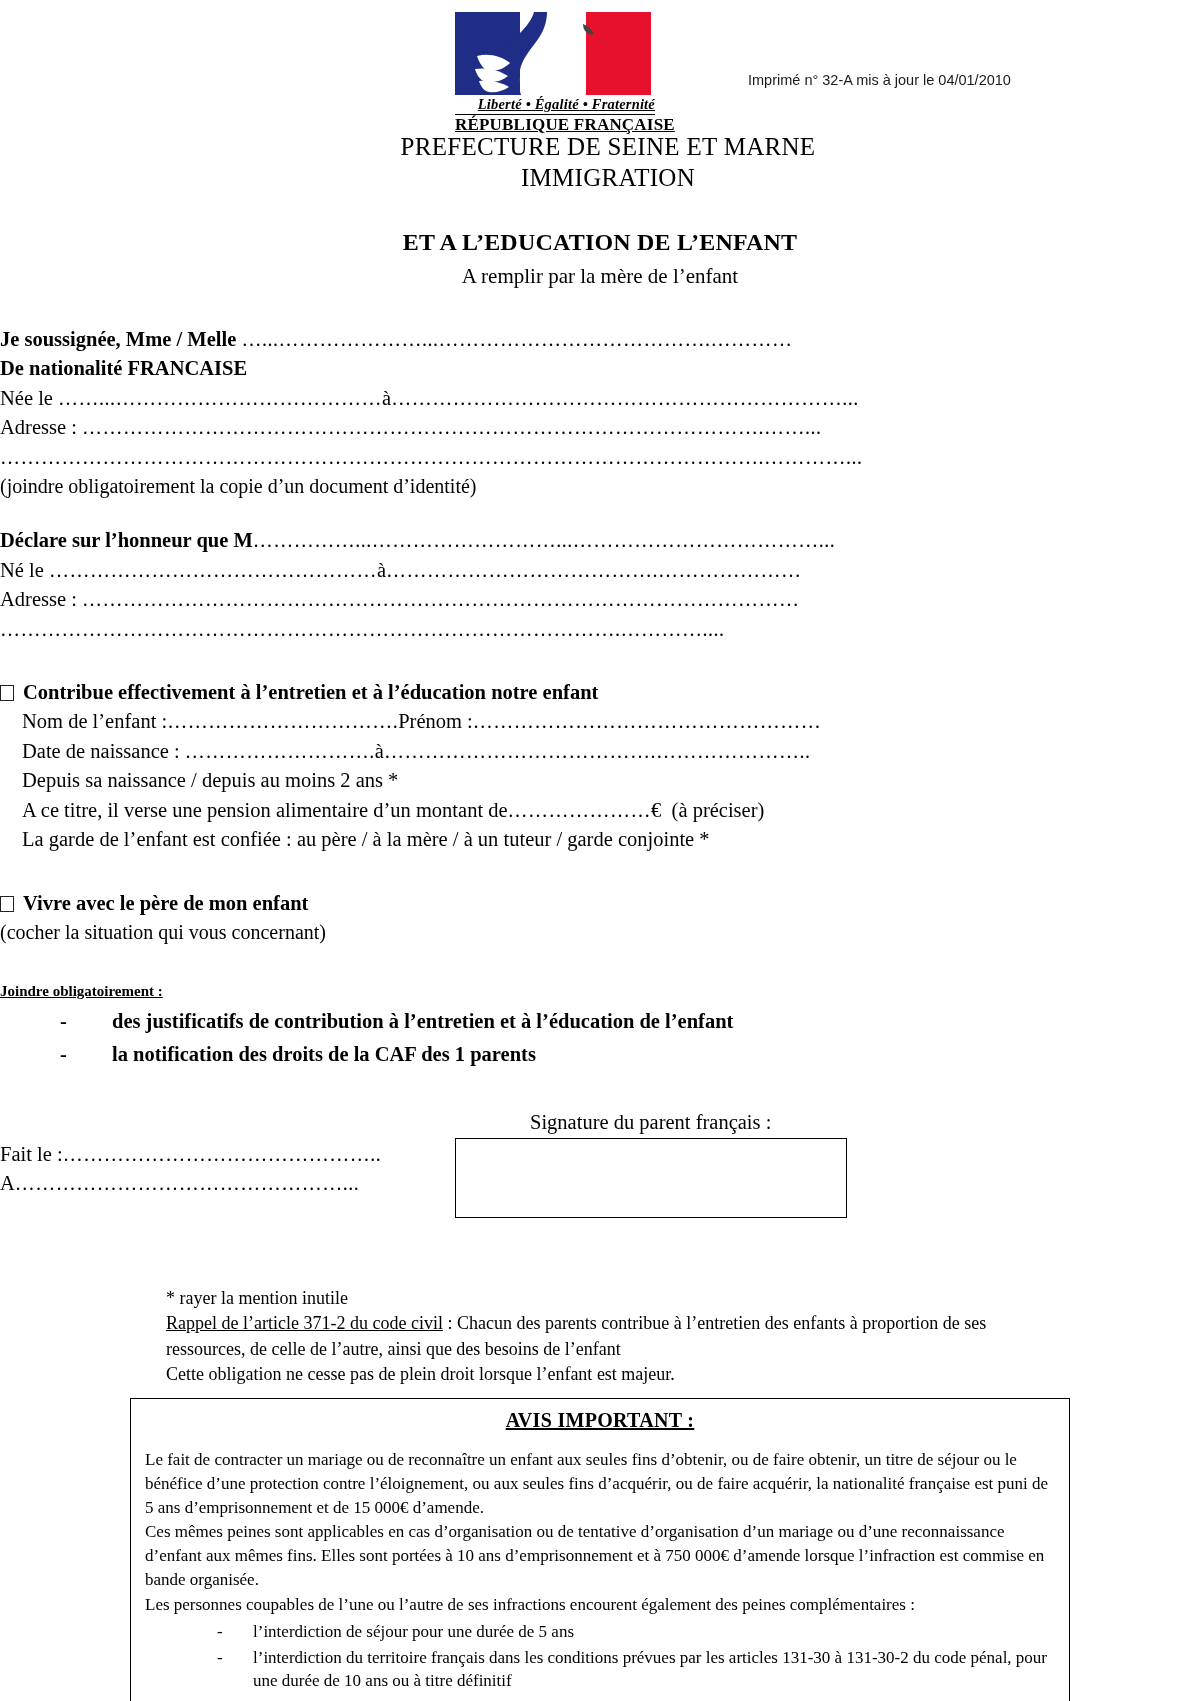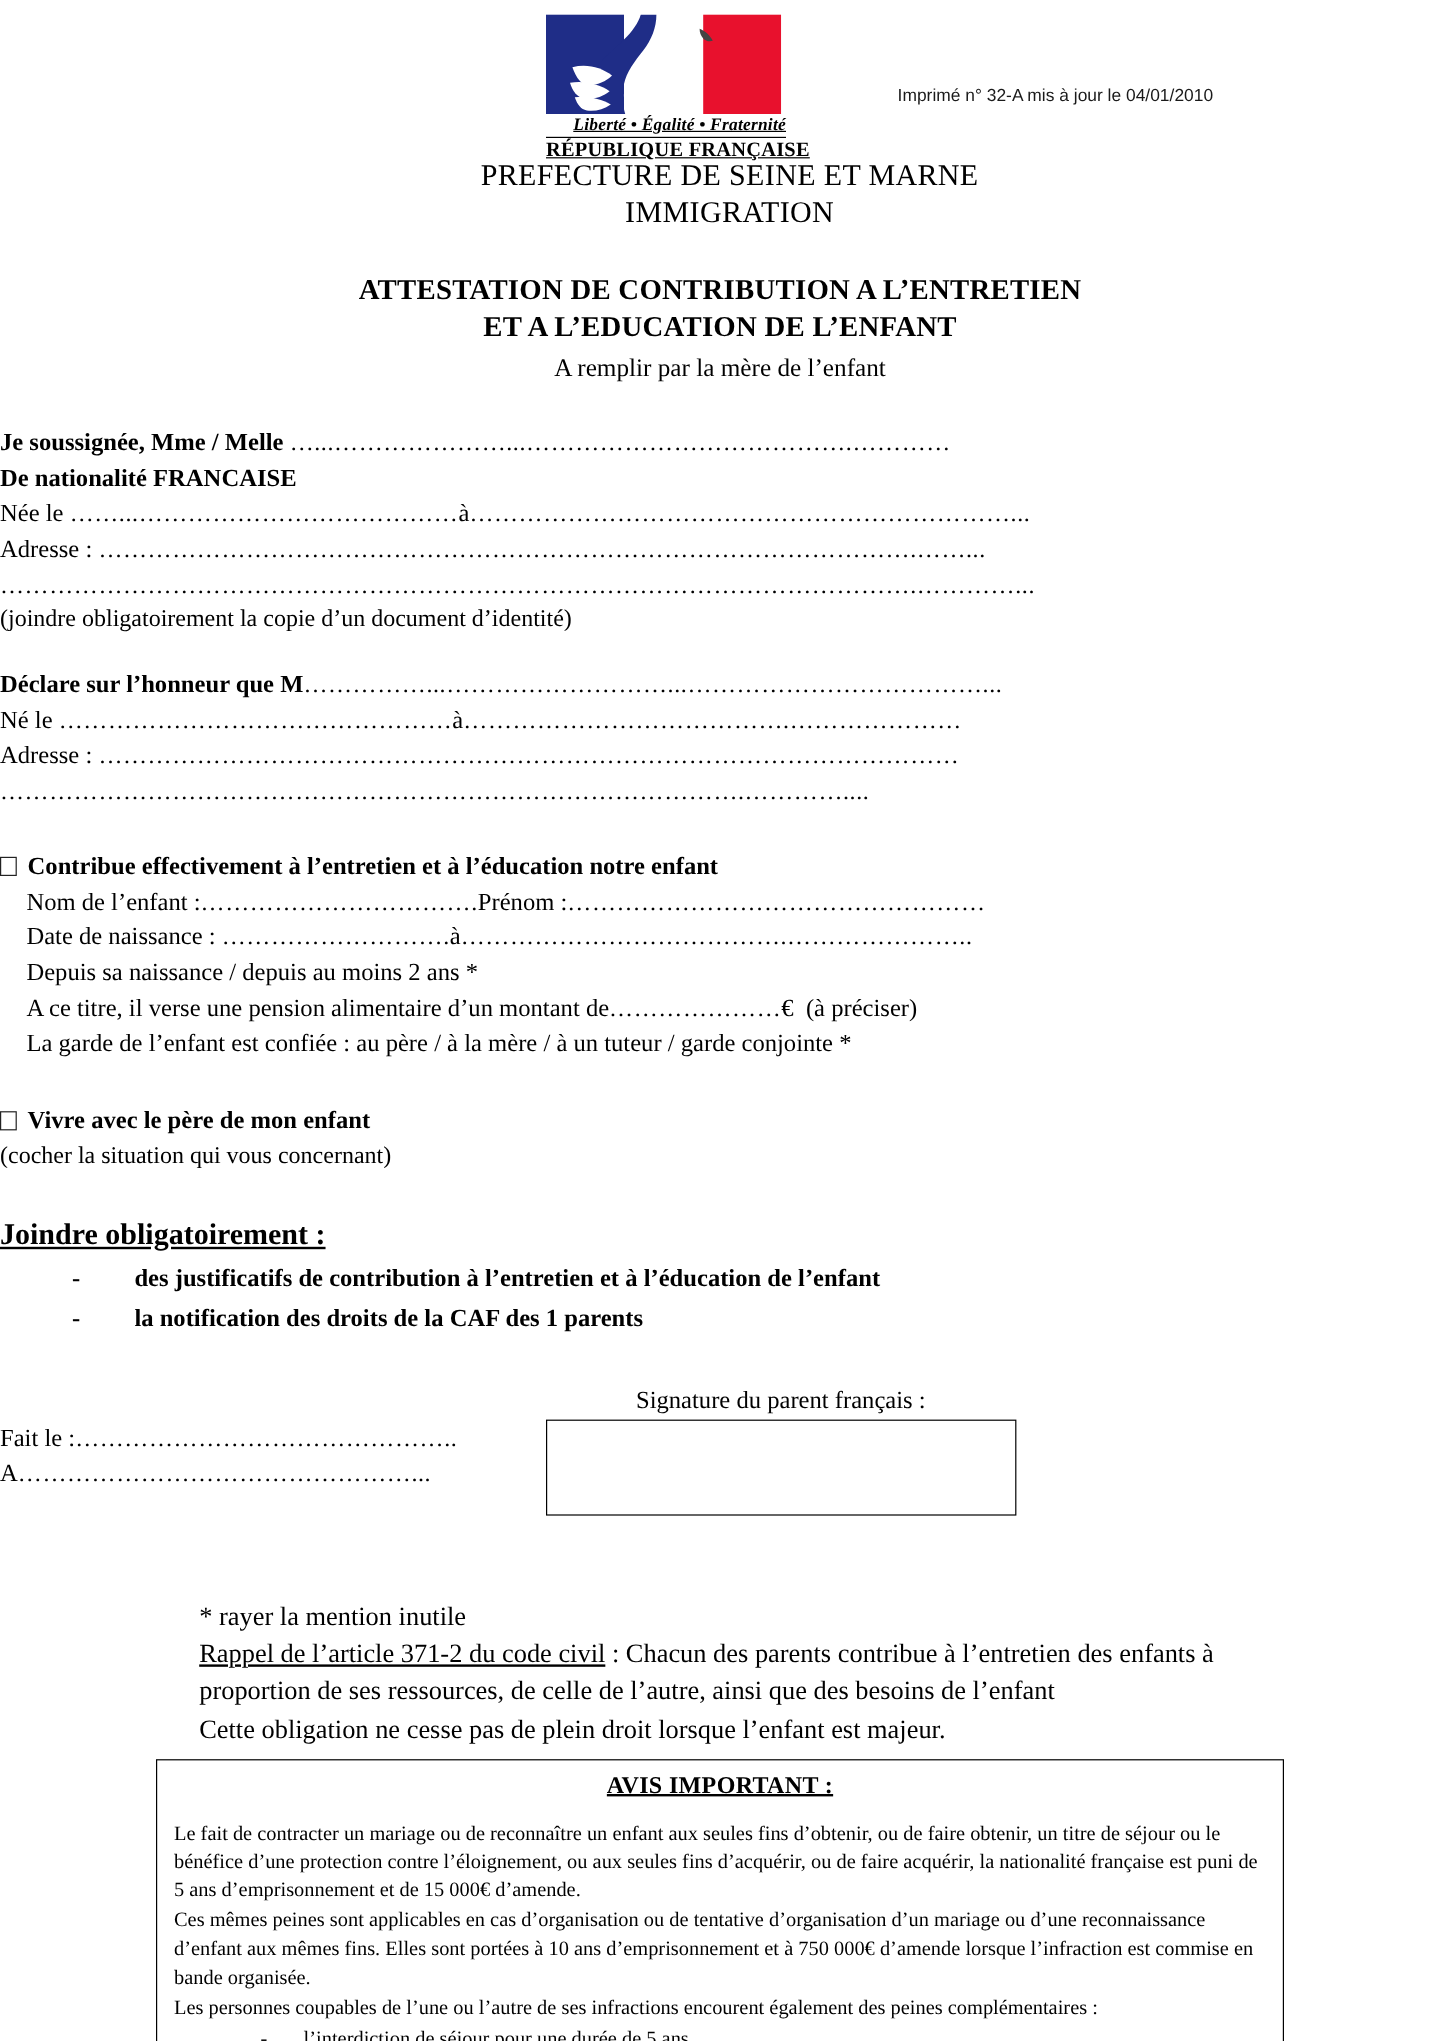--- a/index.html
+++ b/index.html
@@ -122,21 +122,21 @@
     width: 12px;
     height: 14px;
     border: 1.3px solid #222;
     margin-right: 9px;
     vertical-align: -2px;
     background: #fff;
   }
 
   .joindre-title {
     font-weight: bold;
-    font-size: 25px;
+    font-size: 15px;
     text-decoration: underline;
   }
   .joindre-item {
     font-weight: bold;
     font-size: 20.5px;
     padding-left: 60px;
     position: relative;
     white-space: nowrap;
     margin-top: 4px;
   }
@@ -169,21 +169,21 @@
     background: #fff;
   }
   .fait-le { position: absolute; left: 0; top: 32px; font-size: 20.5px; white-space: nowrap;}
   .fait-a  { position: absolute; left: 0; top: 61px; font-size: 20.5px; white-space: nowrap;}
 
   
   .footnote-wrap {
     padding-left: 166px;
     padding-right: 130px;
     margin-top: 18px;
-    font-size: 22px;
+    font-size: 18px;
     line-height: 1.42;
   }
   .u { text-decoration: underline; }
 
   
   .avis-box {
     margin: 10px 130px 0 130px;
     border: 1.6px solid #000;
     padding: 10px 14px 16px 14px;
     background: #fff;
@@ -235,21 +235,20 @@
     </div>
     <div class="imprime">Imprimé n° 32-A mis à jour le 04/01/2010</div>
   </div>
 
   <div class="prefecture">
     <span>PREFECTURE DE SEINE ET MARNE</span>
     <span class="l2">IMMIGRATION</span>
   </div>
 
   <div class="main-title">
-    <div>ATTESTATION DE CONTRIBUTION A L’ENTRETIEN</div>
     <div>ET A L’EDUCATION DE L’ENFANT</div>
   </div>
   <div class="subtitle">A remplir par la mère de l’enfant</div>
 
   <div class="body-wrap">
 
     <div class="row">
       <span class="b">Je soussignée, Mme / Melle</span>
       <span class="dots">…...…………………...………………………………….…………</span>
     </div>

